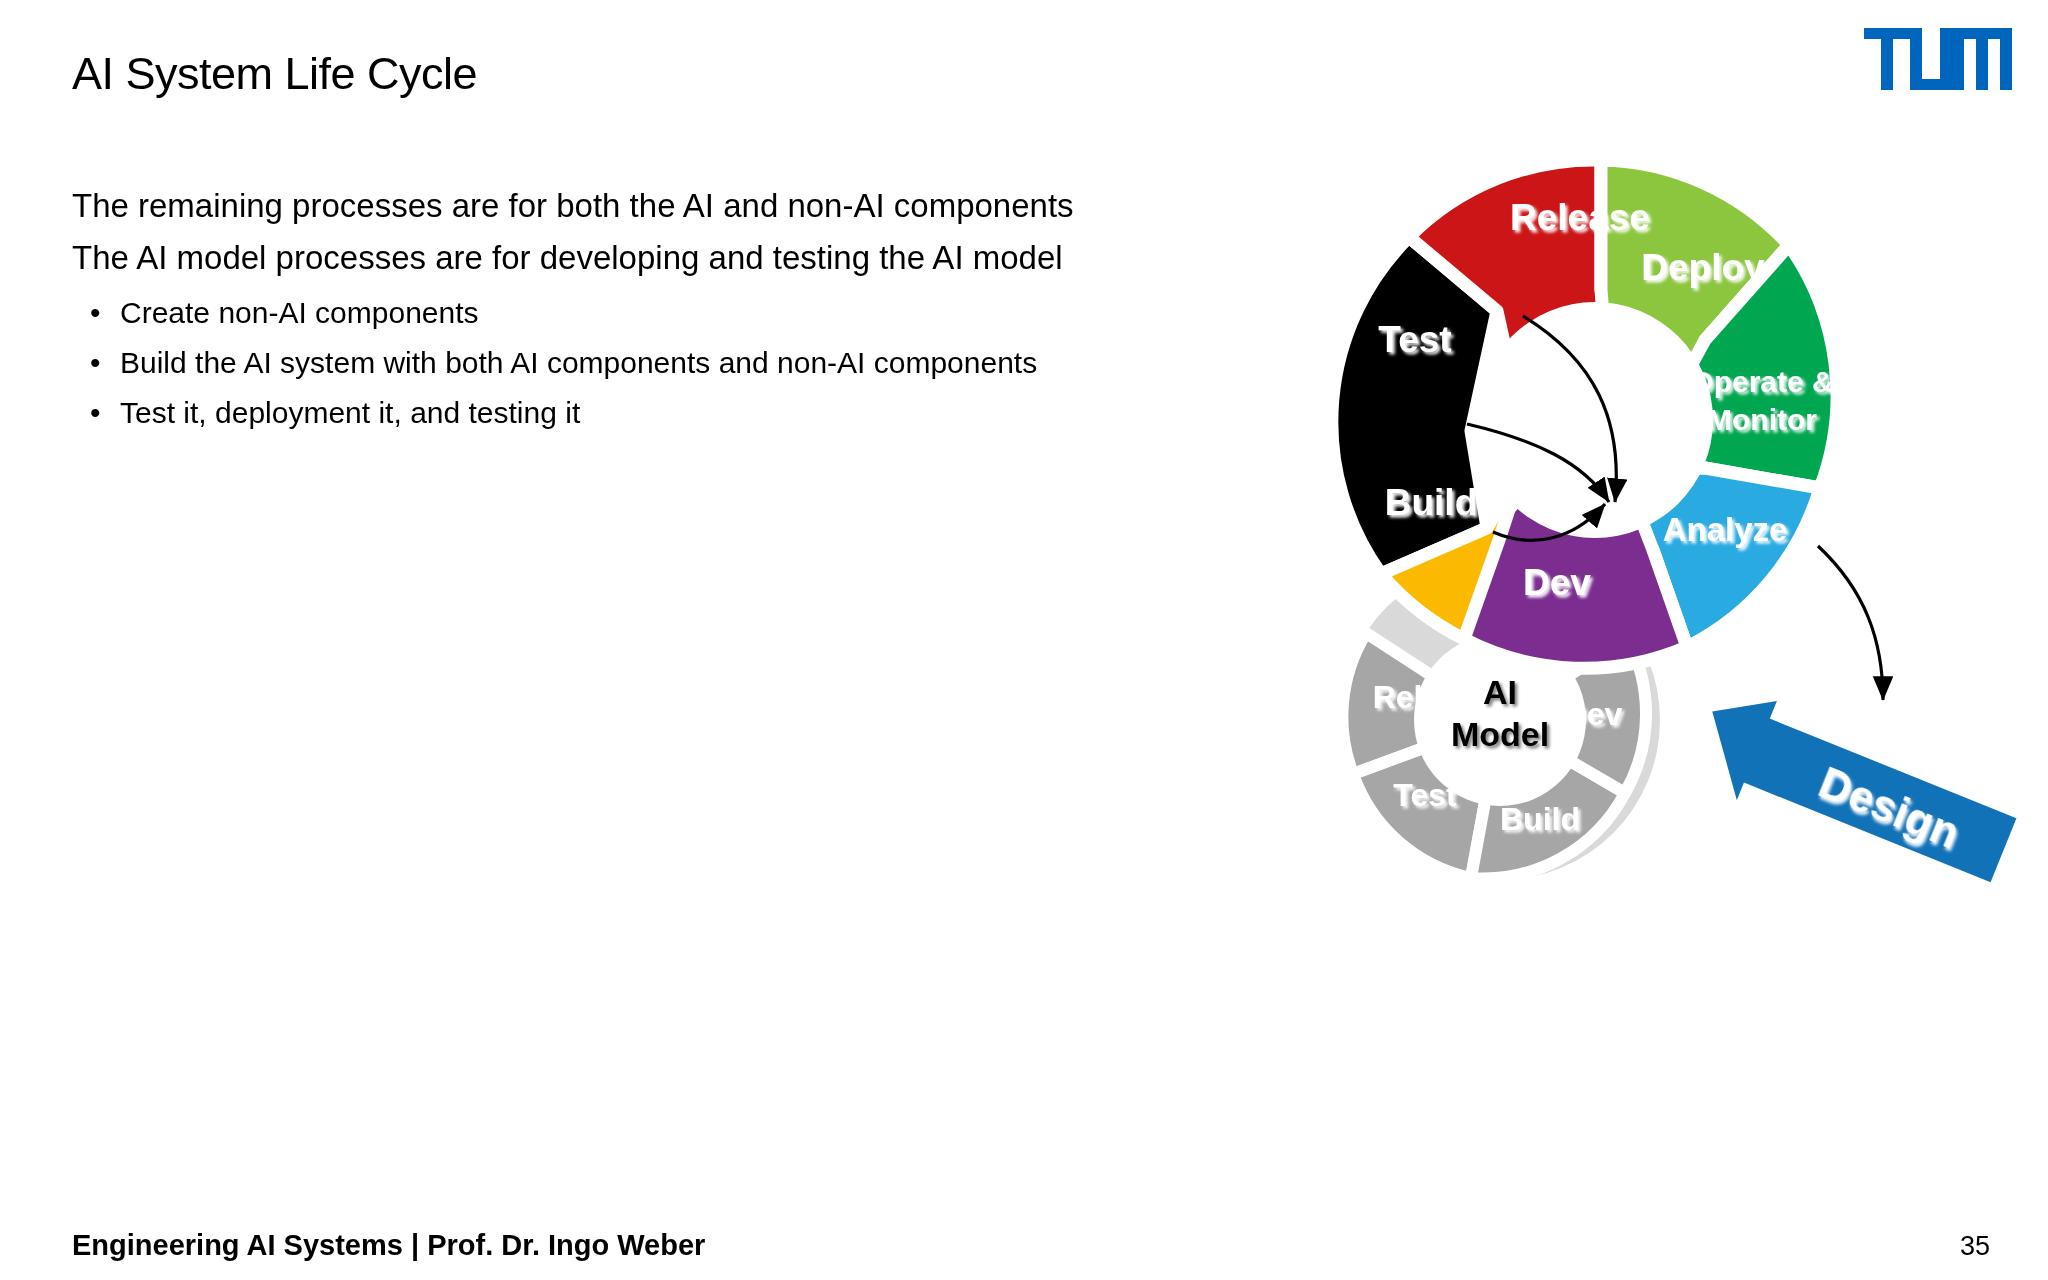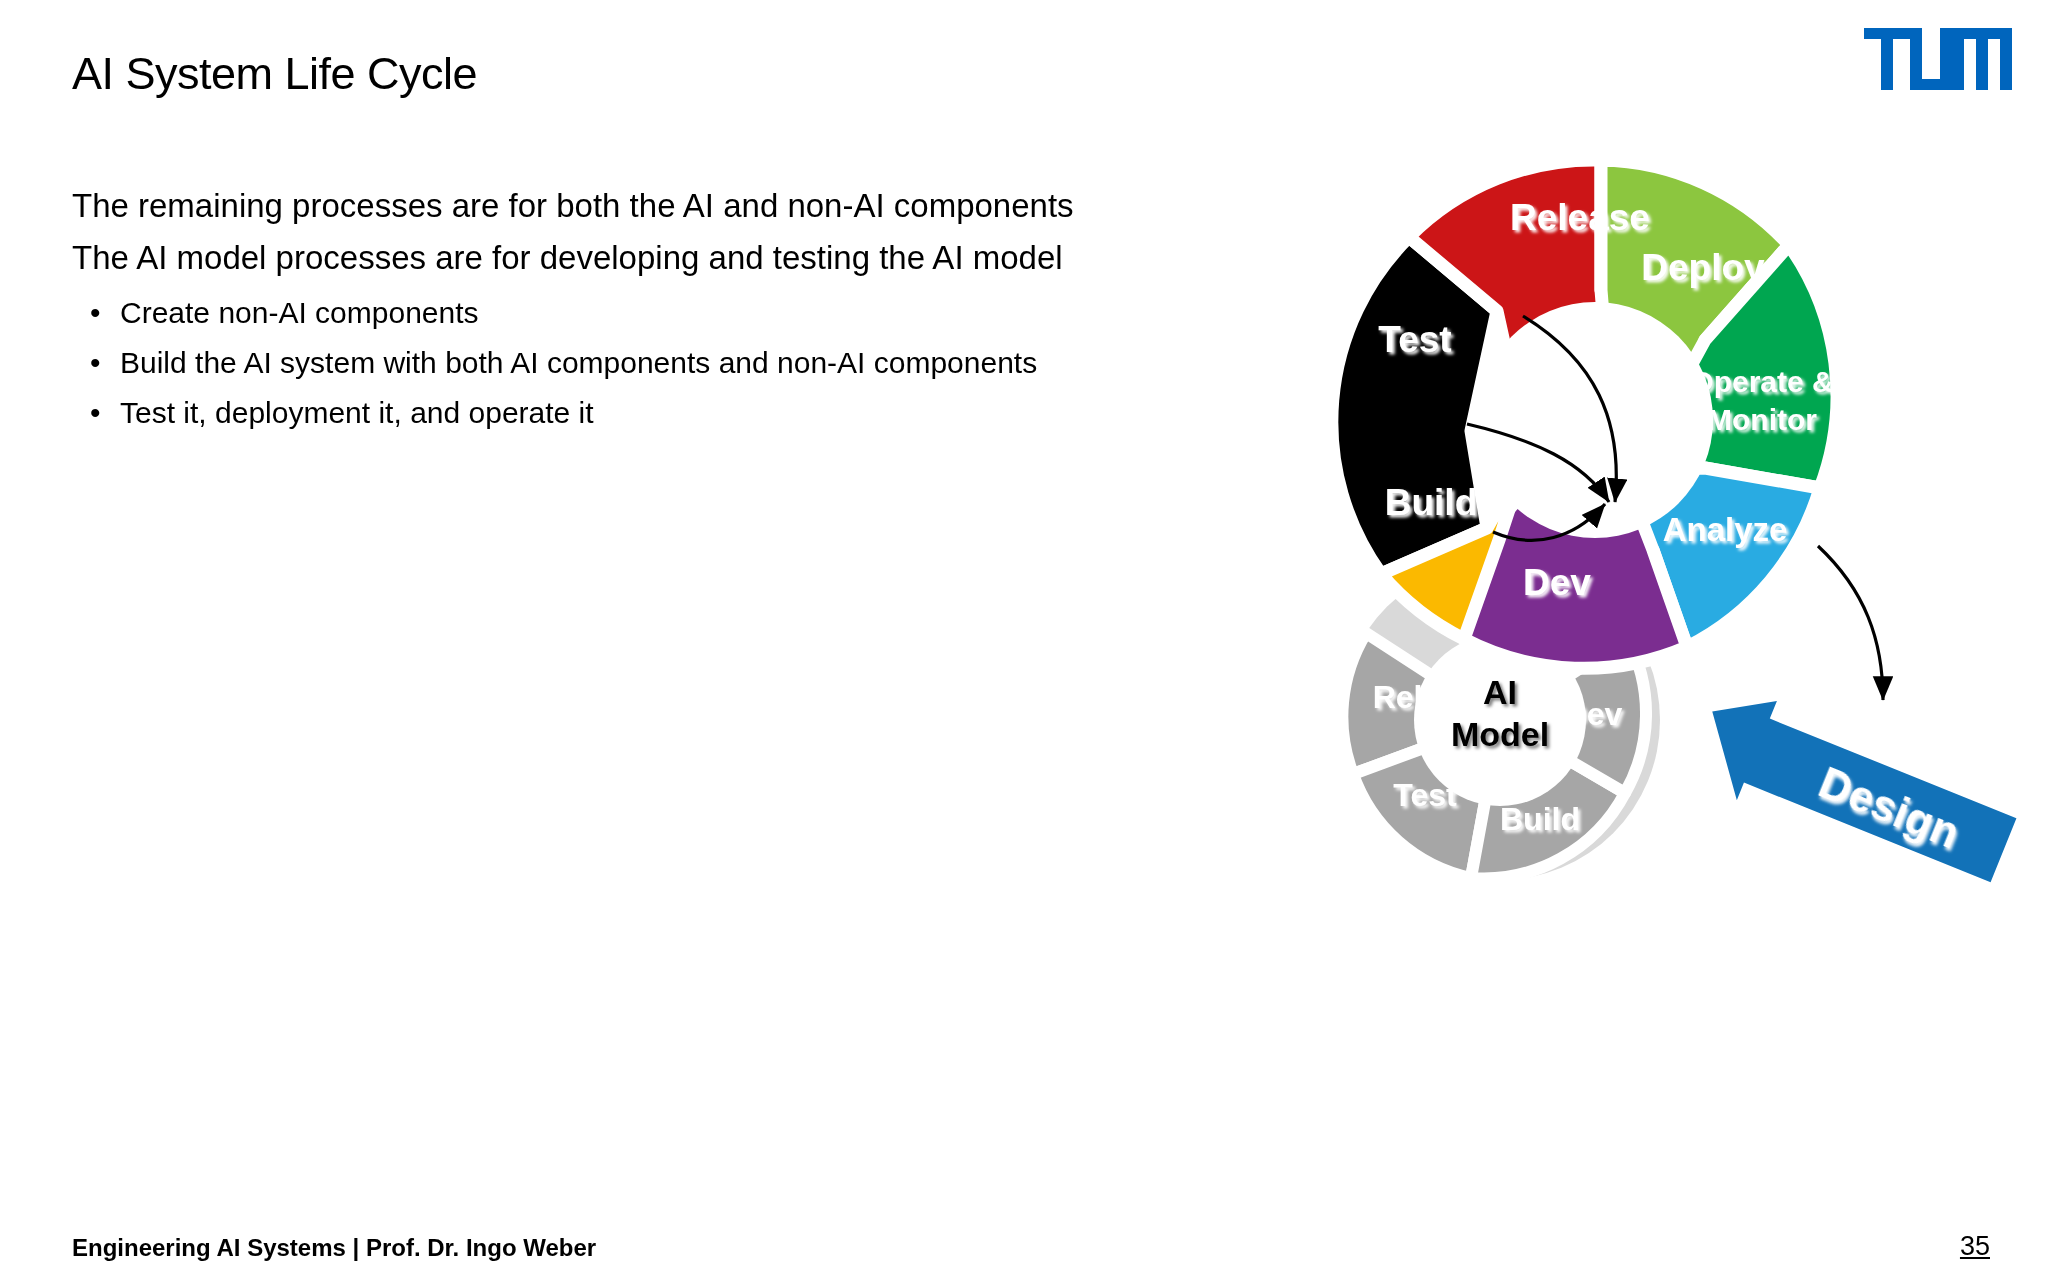--- a/index.html
+++ b/index.html
@@ -41,25 +41,25 @@
     position:absolute;left:1235px;top:120px;width:800px;height:790px;
   }
   #lifecycle-diagram svg{display:block;}
 
   
   #footer{
     position:absolute;left:0;right:0;bottom:0;height:70px;
   }
   #footer-text{
     position:absolute;left:72px;bottom:18px;
-    font-size:24px;font-weight:bold;color:#000;white-space:nowrap;
+    font-size:29px;font-weight:bold;color:#000;white-space:nowrap;
   }
   #page-number{
     position:absolute;right:58px;bottom:18px;
-    font-size:27px;color:#000;text-decoration:underline;
+    font-size:27px;color:#000;
   }
 </style>
 </head>
 <body>
 
 <div class="slide">
 
   <div id="page-title">AI System Life Cycle</div>
 
   <div id="tum-logo">
@@ -88,21 +88,21 @@
       <li>
         <span class="bullet-dot">•</span>
         <span>Create non-AI components</span>
       </li>
       <li>
         <span class="bullet-dot">•</span>
         <span>Build the AI system with both AI components and non-AI components</span>
       </li>
       <li>
         <span class="bullet-dot">•</span>
-        <span>Test it, deployment it, and operate it</span>
+        <span>Test it, deployment it, and testing it</span>
       </li>
     </ul>
   </div>
 
   <div id="lifecycle-diagram">
     <svg viewBox="0 0 800 790" width="800" height="790">
       <defs>
         <filter id="txtShadow" x="-30%" y="-30%" width="180%" height="180%">
           <feDropShadow dx="2.5" dy="2.5" stdDeviation="1.6" flood-color="#ffffff" flood-opacity="0.95"></feDropShadow>
         </filter>

